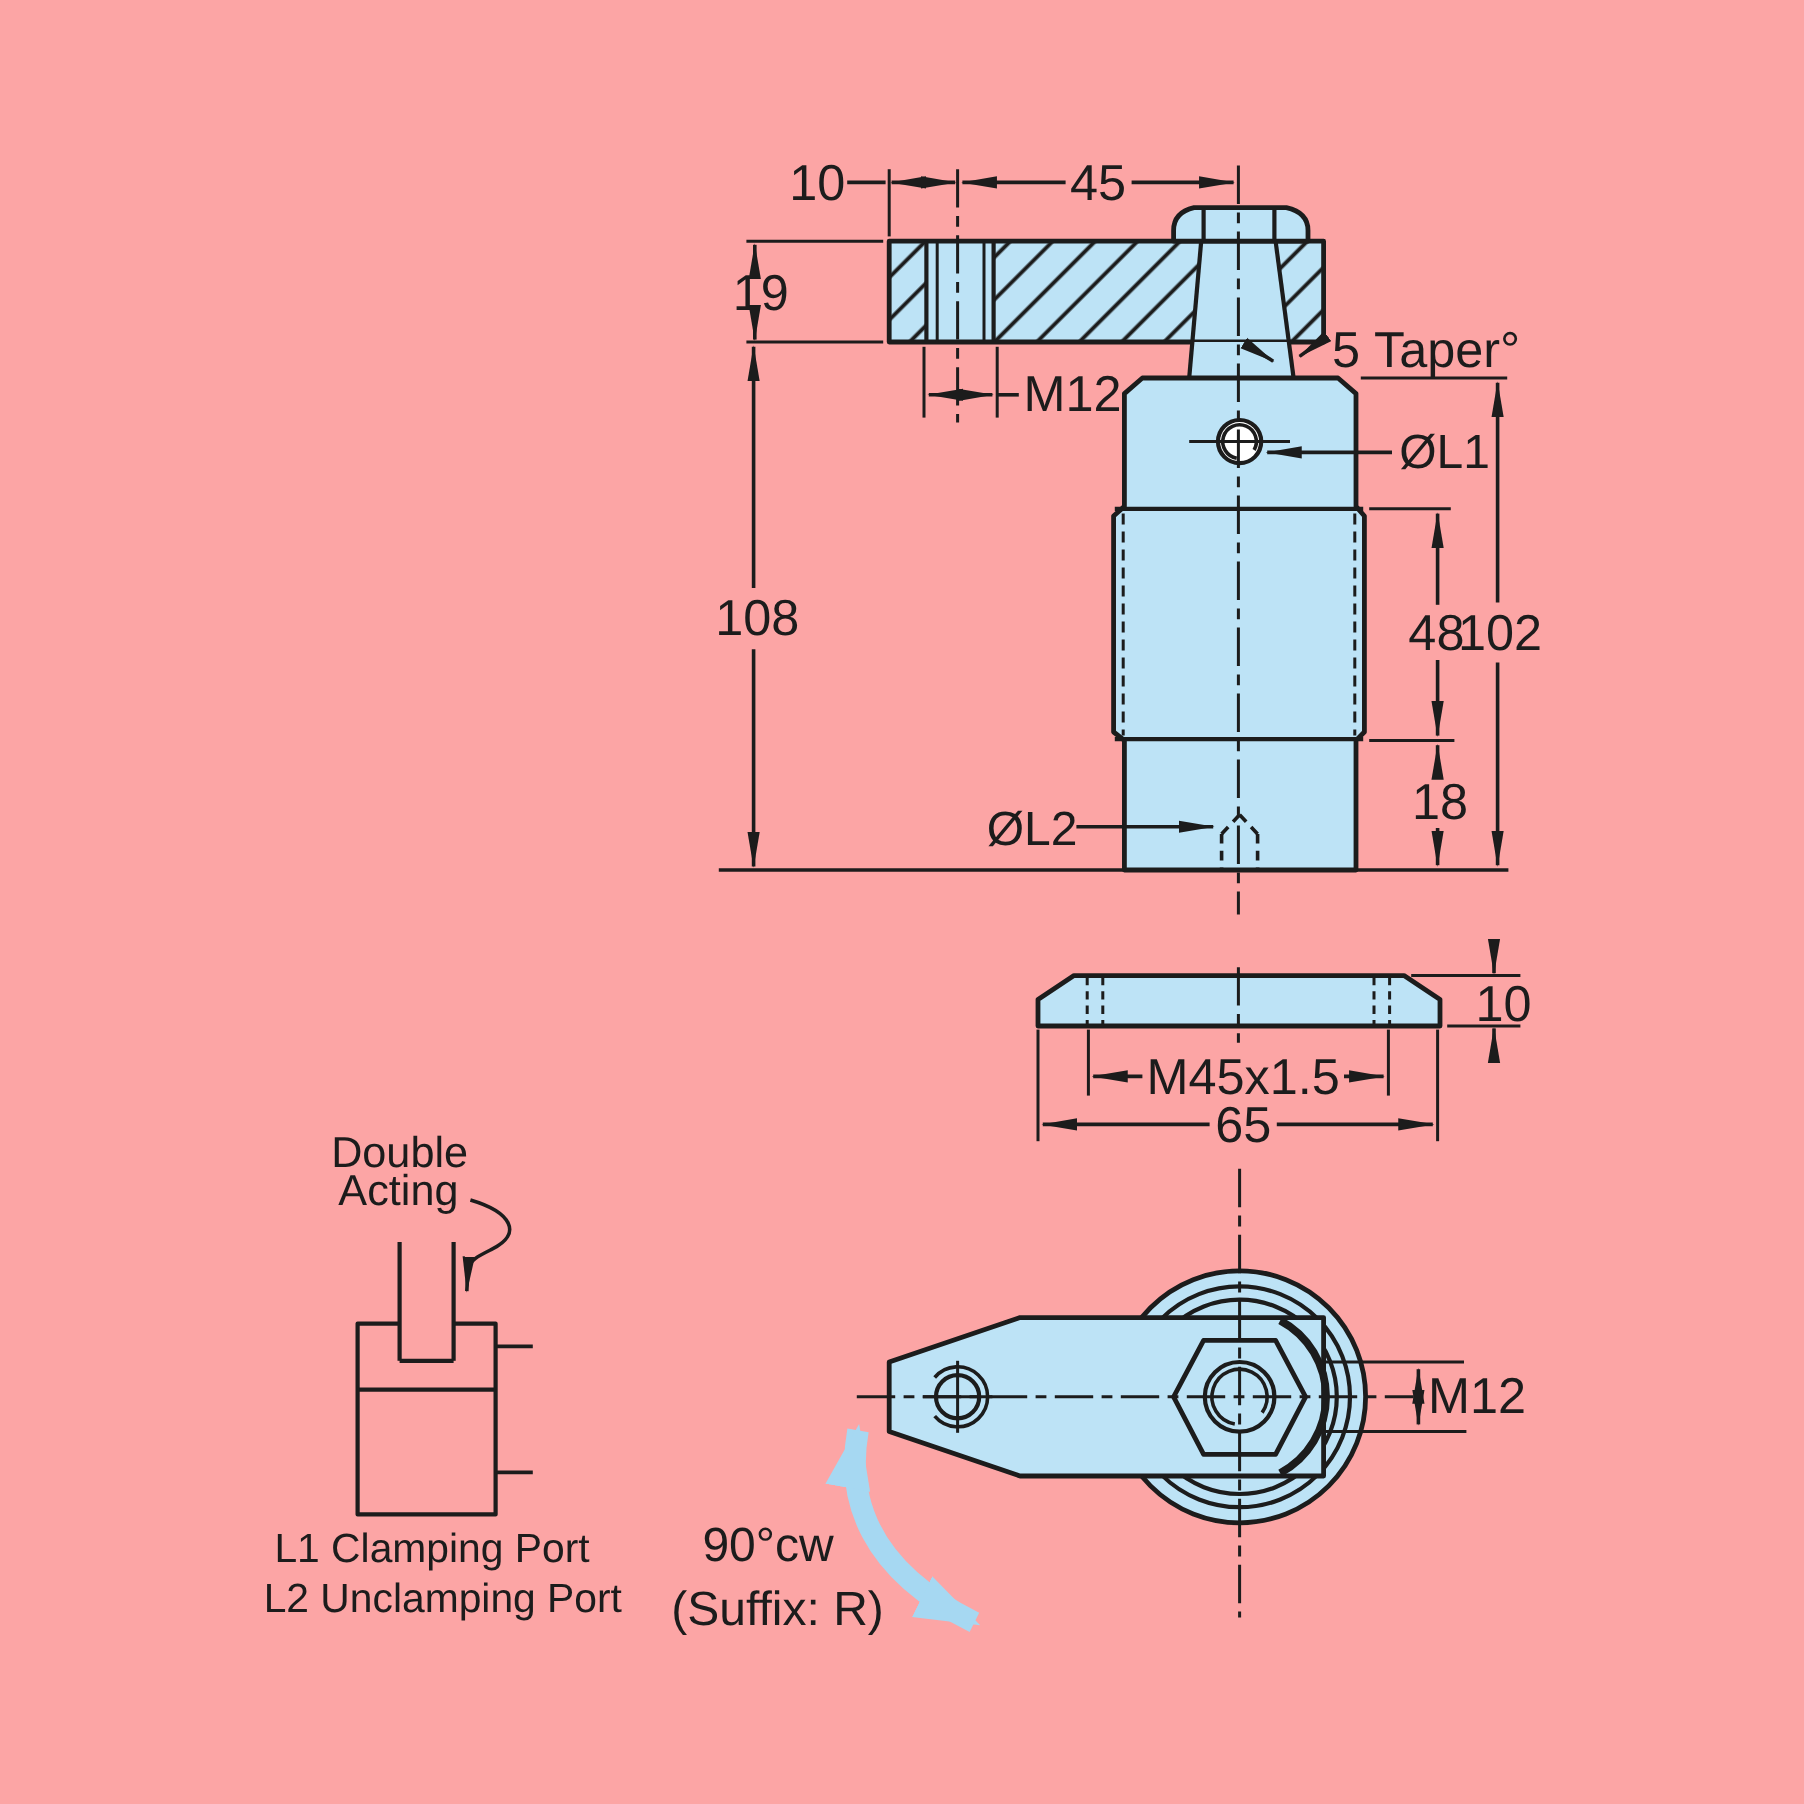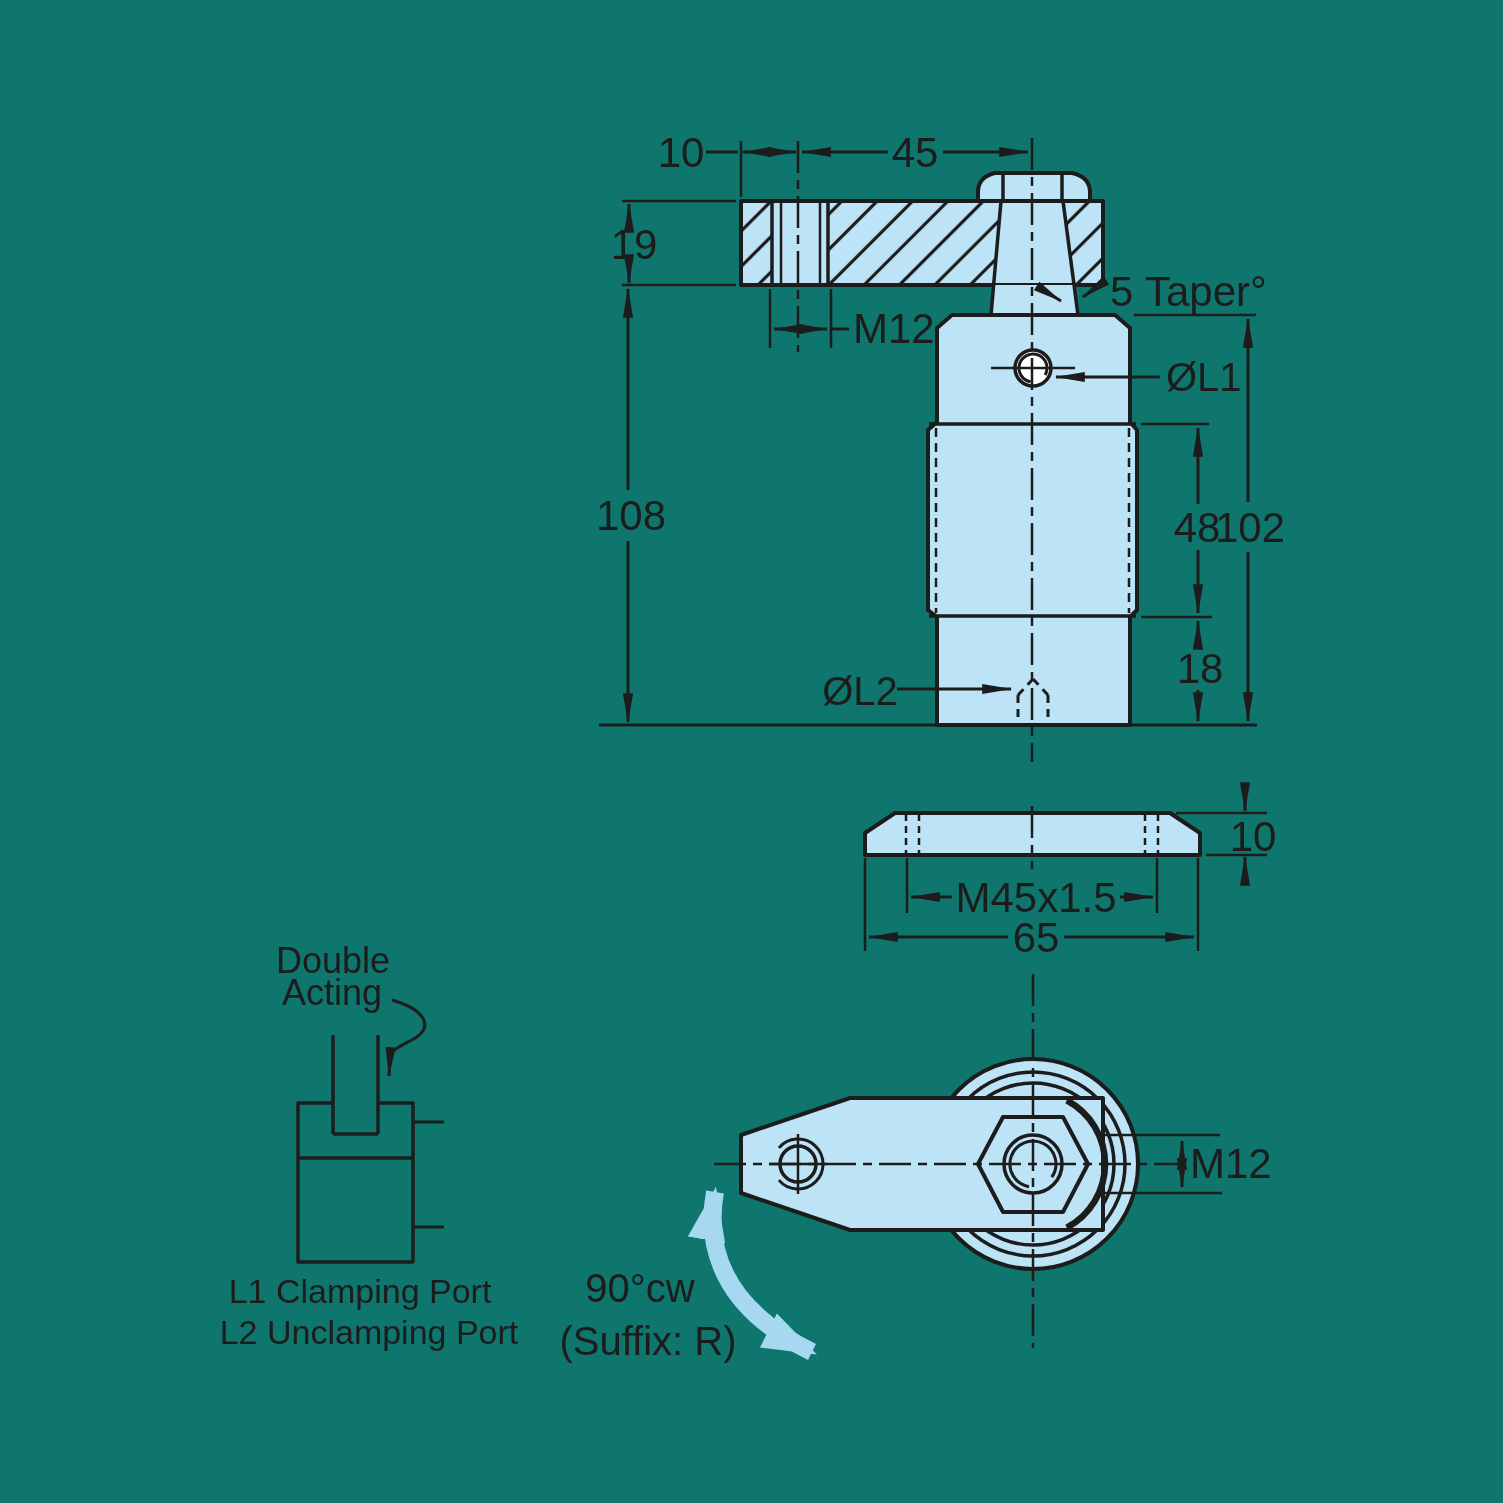--- a/index.html
+++ b/index.html
@@ -1,16 +1,16 @@
 <!DOCTYPE html>
 <html><head>
 <meta charset="utf-8">
 <style>
   html,body{margin:0;padding:0;background:#ffffff;}
-  .stage{width:1503px;height:1503px;position:relative;background:#0f766e;overflow:hidden;}
+  .stage{width:1503px;height:1503px;position:relative;background:#fca5a5;overflow:hidden;}
   svg{display:block;}
   text{font-family:"Liberation Sans","DejaVu Sans",sans-serif;fill:#1C1C1C;}
   .dim{font-size:42px;}
   .mid{font-size:40px;}
   .ttl{font-size:36px;}
   .prt{font-size:34px;}
   .ctr{text-anchor:middle;dominant-baseline:central;}
   .lft{text-anchor:start;dominant-baseline:central;}
   .outline{fill:#BDE3F6;stroke:#1C1C1C;stroke-width:4;stroke-linejoin:round;}
   .ln{stroke:#1C1C1C;stroke-width:3.5;fill:none;stroke-linejoin:round;}

